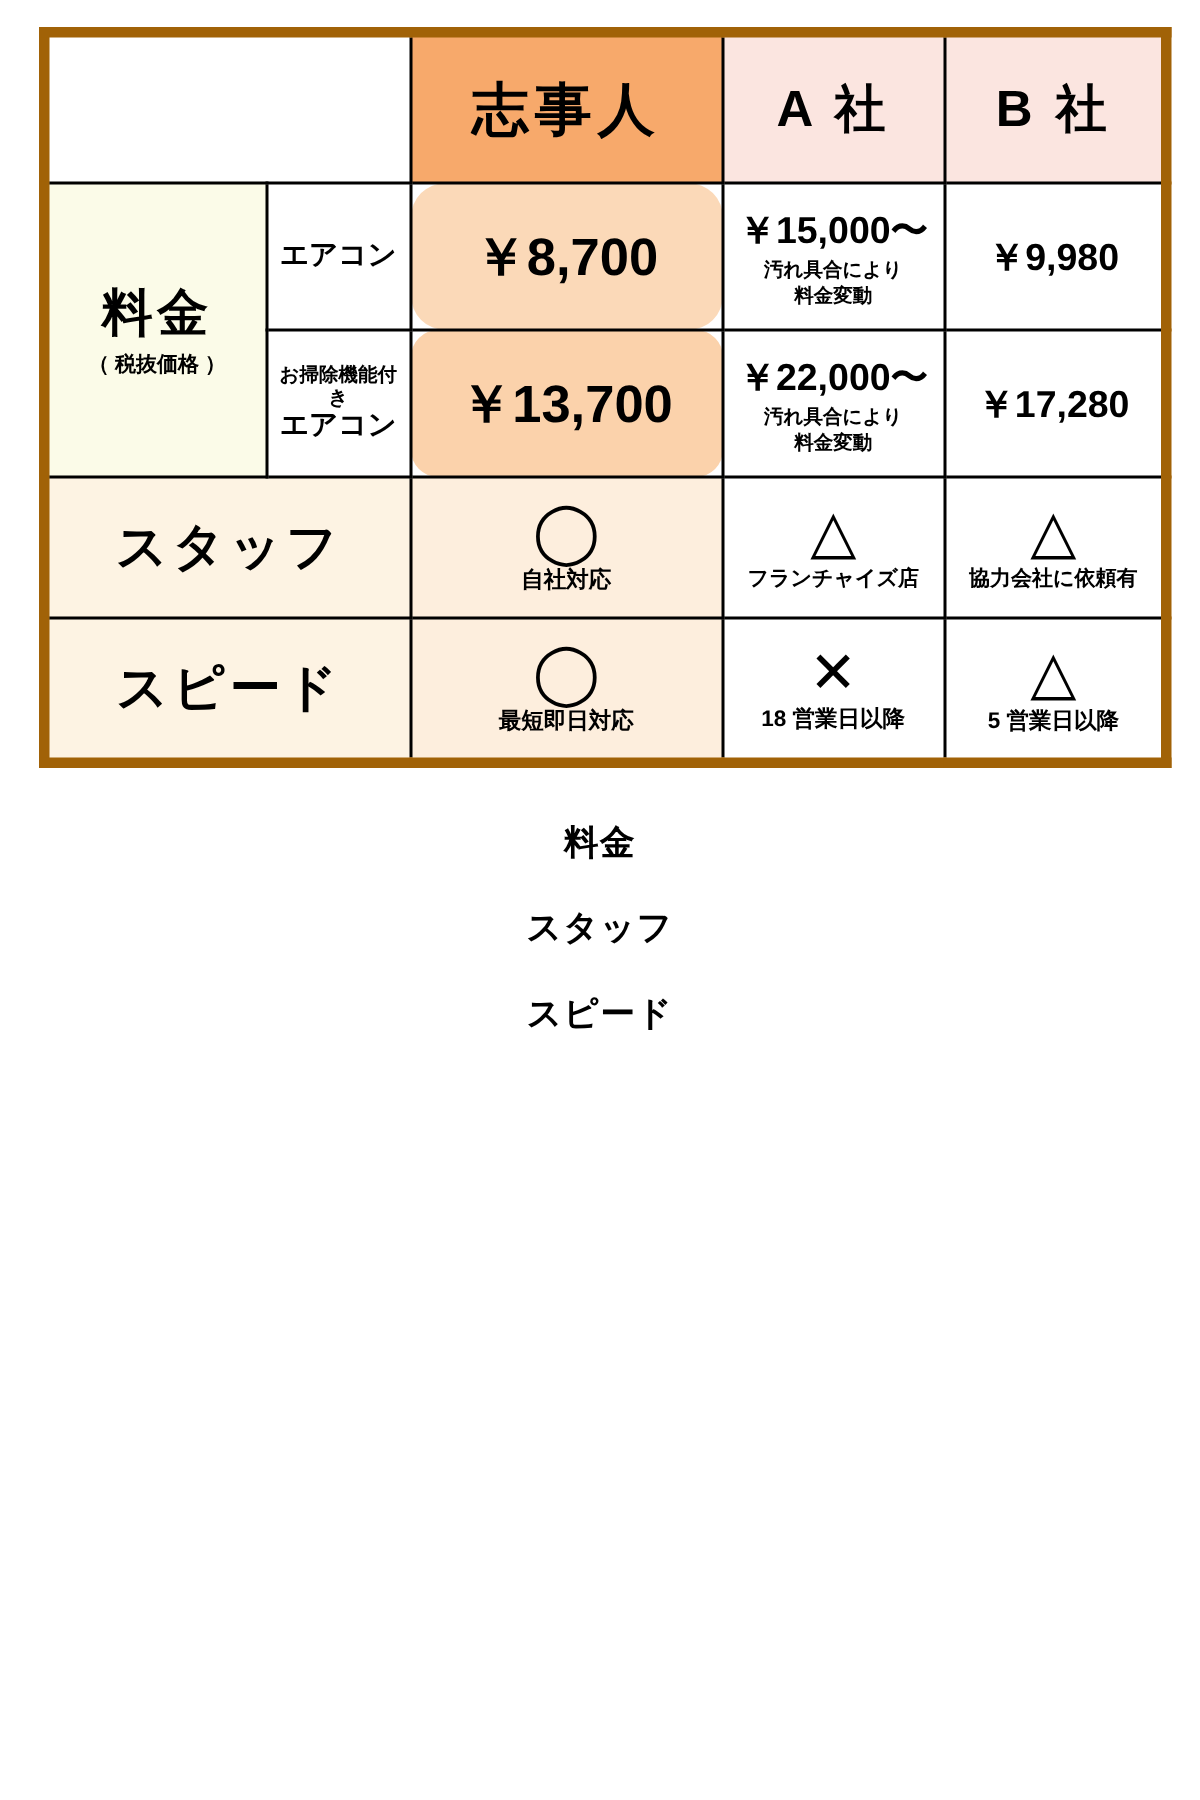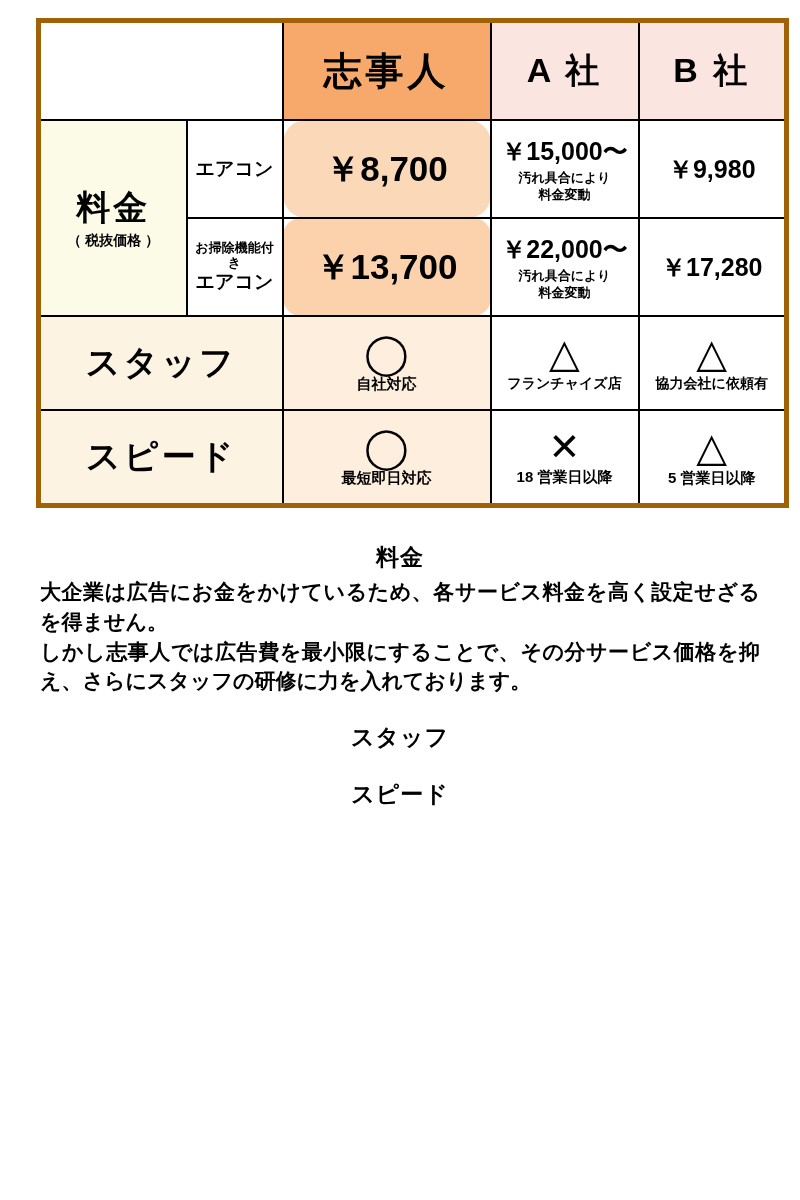--- a/index.html
+++ b/index.html
@@ -23,22 +23,21 @@
 
   
   .table-wrap {
     padding: 18px 26px 0 26px;
     box-sizing: border-box;
   }
   table.compare {
     border-collapse: collapse;
     width: 748px;
     table-layout: fixed;
-    border: 5px solid #a16207;
-    margin-left: 10px;
+    border: 7px solid #a16207;
   }
   table.compare td, table.compare th {
     border: 2px solid #000;
     text-align: center;
     vertical-align: middle;
     padding: 2px;
     font-weight: bold;
   }
 
   
@@ -256,21 +255,20 @@
           </td>
         </tr>
       </tbody>
     </table>
   </div>
 
   <div class="sections">
 
     <div class="sec">
       <h2>料金</h2>
-      <p class="body-text">大企業は広告にお金をかけているため、各サービス料金を高く設定せざるを得ません。<br>しかし志事人では広告費を最小限にすることで、その分サービス価格を抑え、さらにスタッフの研修に力を入れております。</p>
     </div>
 
     <div class="sec">
       <h2>スタッフ</h2>
     </div>
 
     <div class="sec">
       <h2>スピード</h2>
     </div>
 

